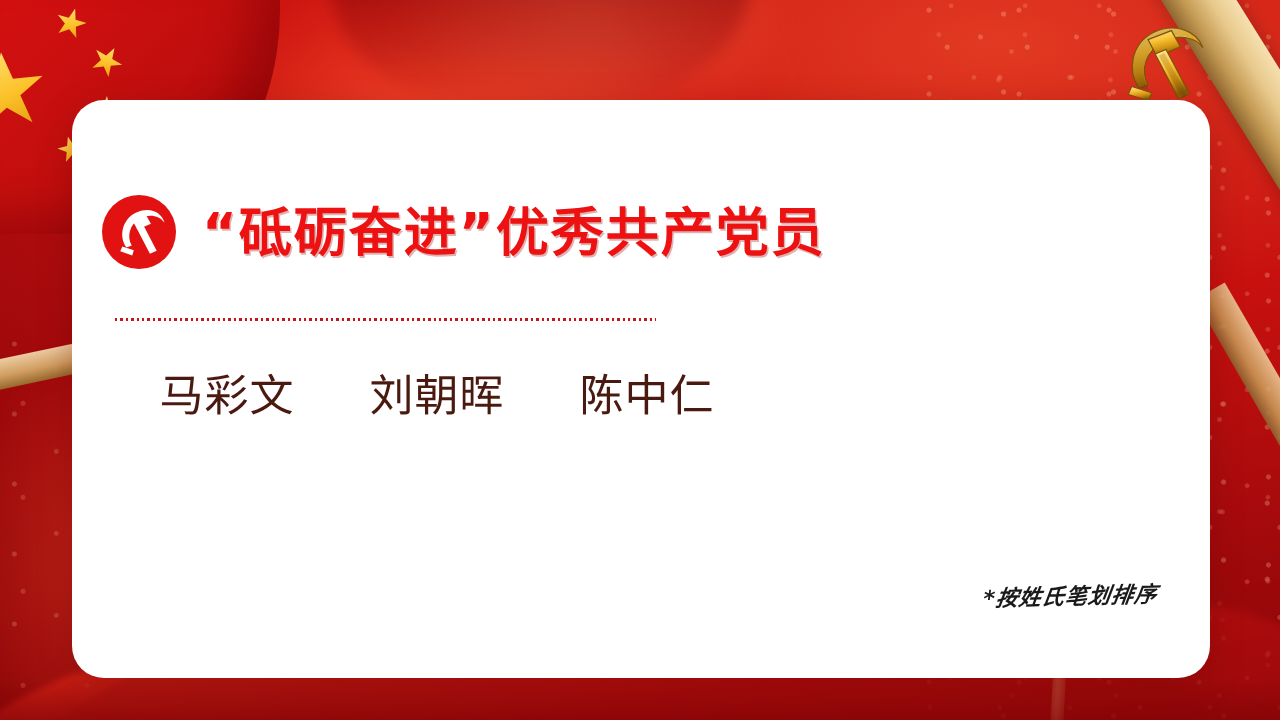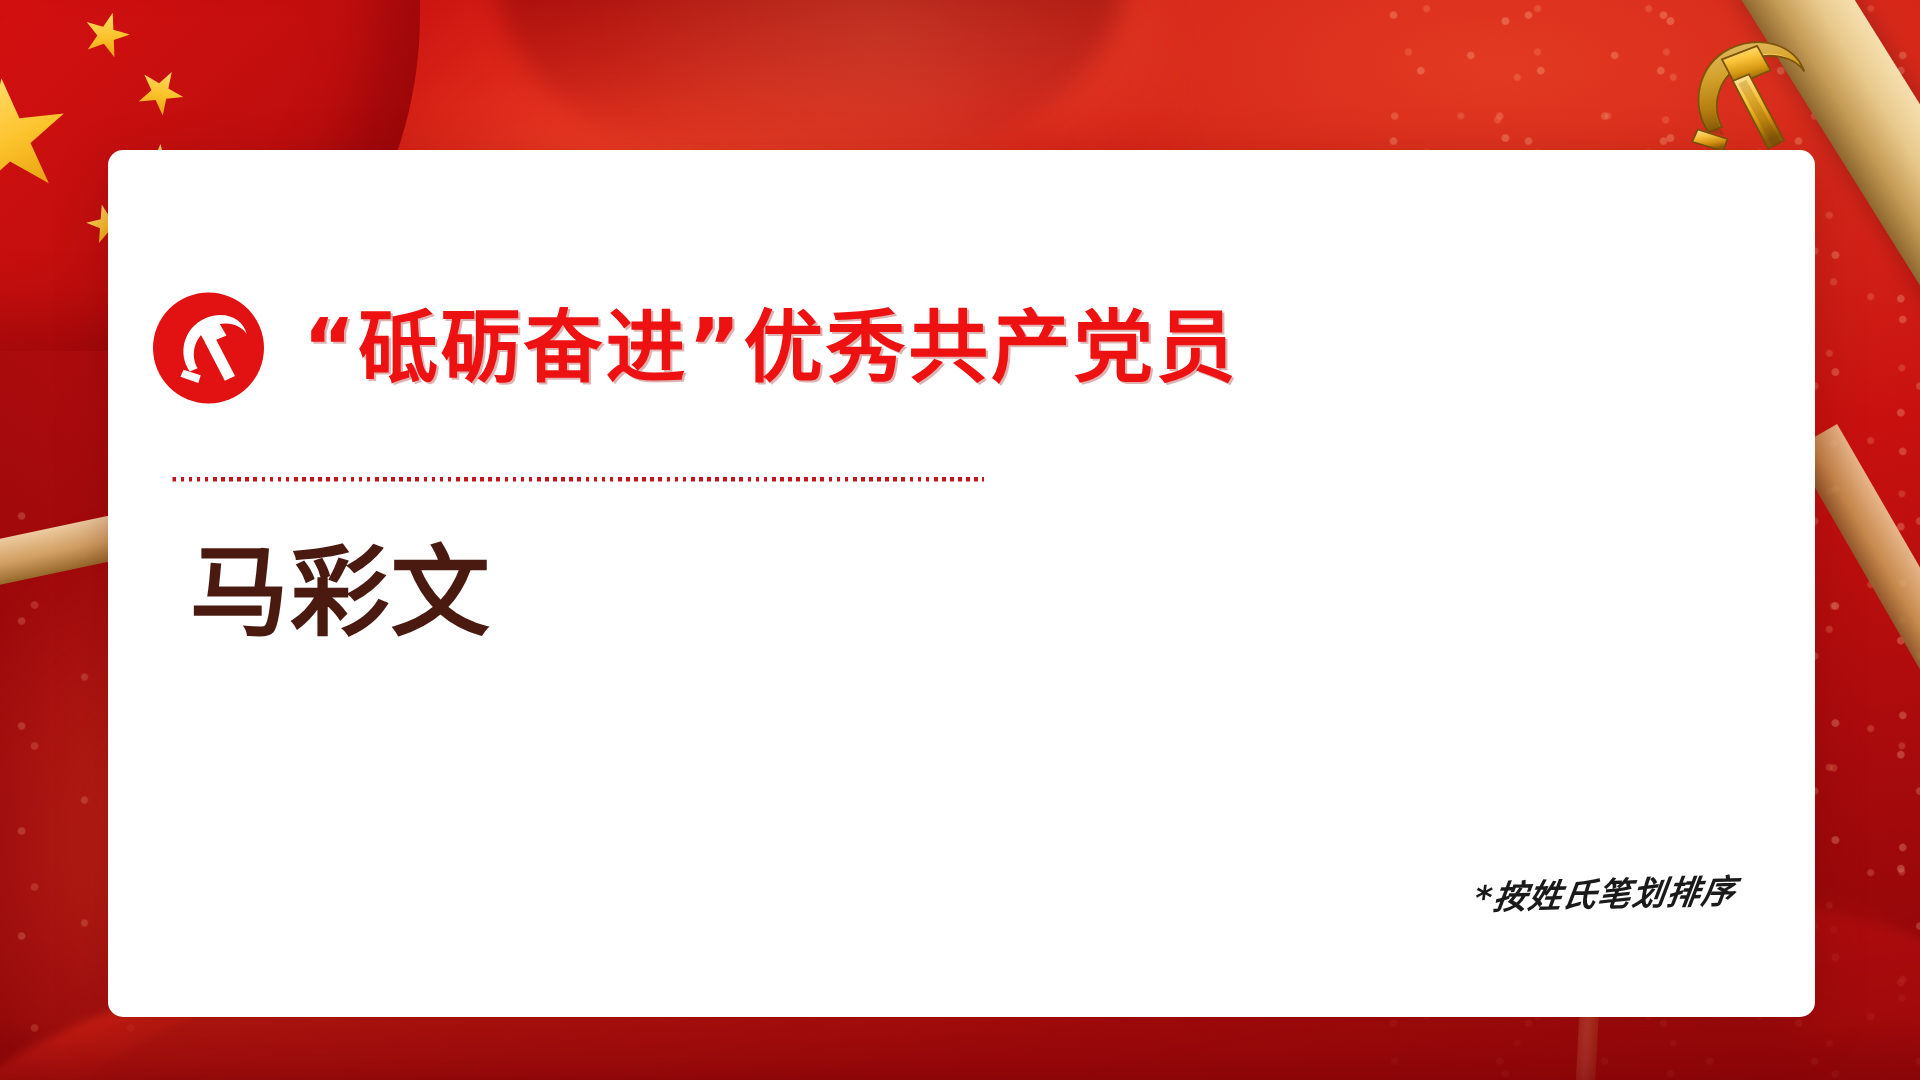--- a/index.html
+++ b/index.html
@@ -187,21 +187,21 @@
     right: 58px; top: 18px;
     width: 112px; height: 90px;
   }
 
   
   .card {
     position: absolute;
     left: 72px; top: 100px;
     width: 1138px; height: 578px;
     background: #FFFFFF;
-    border-radius: 10px;
+    border-radius: 32px;
     box-shadow: 0 10px 34px rgba(90,0,4,.28);
   }
 
   
   .title-row {
     position: absolute;
     left: 30px; top: 95px;
     display: flex;
     align-items: center;
     gap: 26px;
@@ -241,22 +241,22 @@
     left: 50px; top: 260px;
     width: 1050px;
   }
   .name-row {
     display: flex;
     justify-content: flex-start;
     margin-bottom: 12px;
   }
   .name {
     font-family: "Liberation Serif", "DejaVu Serif", serif;
-    font-weight: 700;
-    font-size: 66px;
+    font-weight: 400;
+    font-size: 44px;
     line-height: 74px;
     letter-spacing: 1px;
     color: #4A1A10;
     width: 210px;
     text-align: center;
     white-space: nowrap;
   }
 
   
   .footnote {
@@ -342,20 +342,22 @@
       </div>
       <div class="title-text">“砥砺奋进”优秀共产党员</div>
     </div>
 
     <div class="divider"></div>
 
     <div class="names">
 
       <div class="name-row">
         <div class="name">马彩文</div>
+        <div class="name">刘朝晖</div>
+        <div class="name">陈中仁</div>
       </div>
 
 
     </div>
 
     <div class="footnote">*按姓氏笔划排序</div>
 
   </div>
 </div>
 

